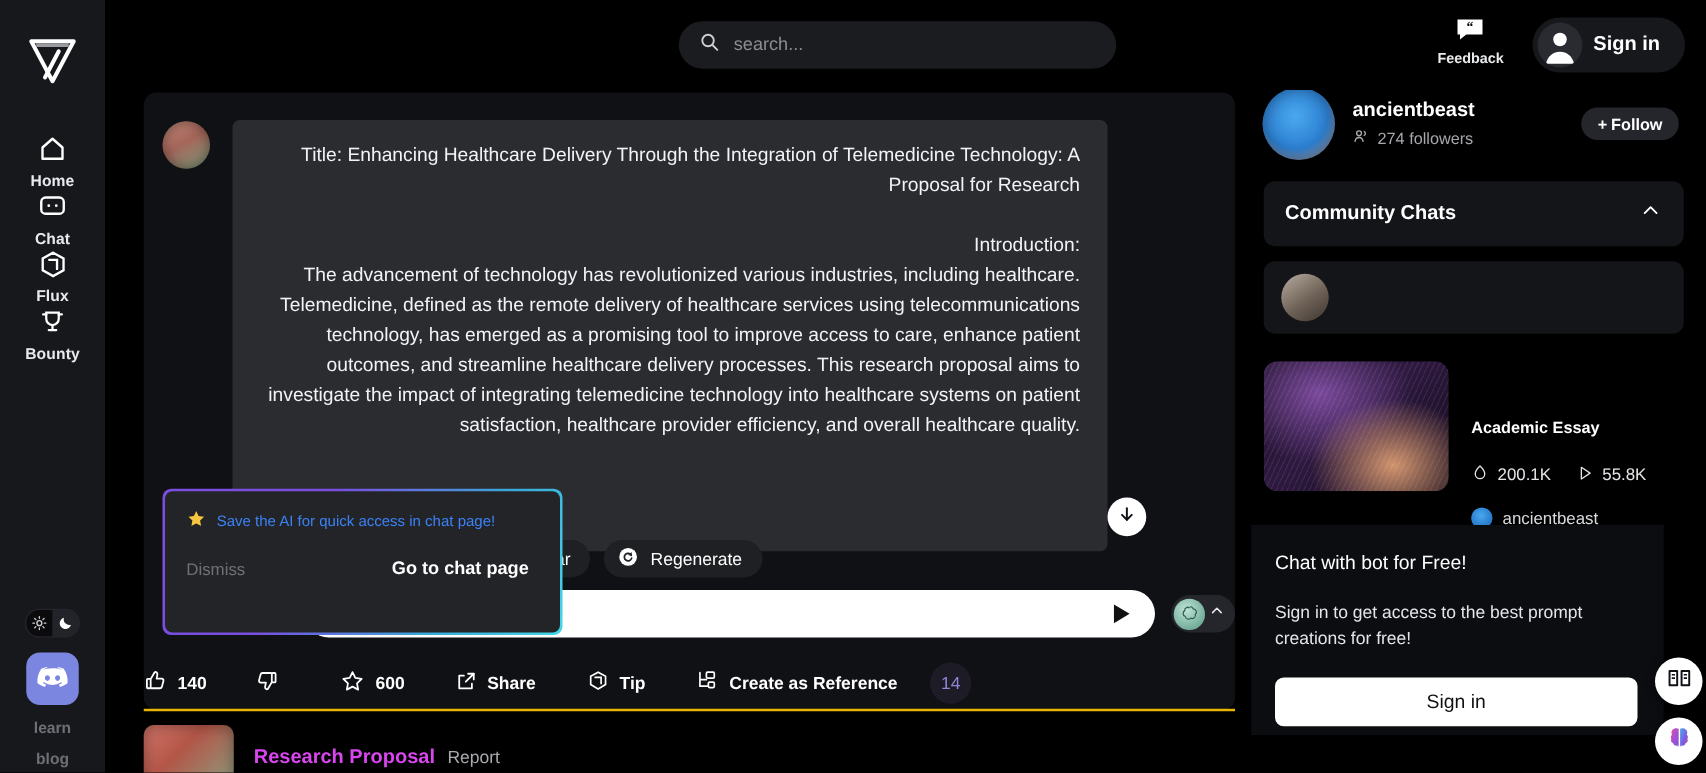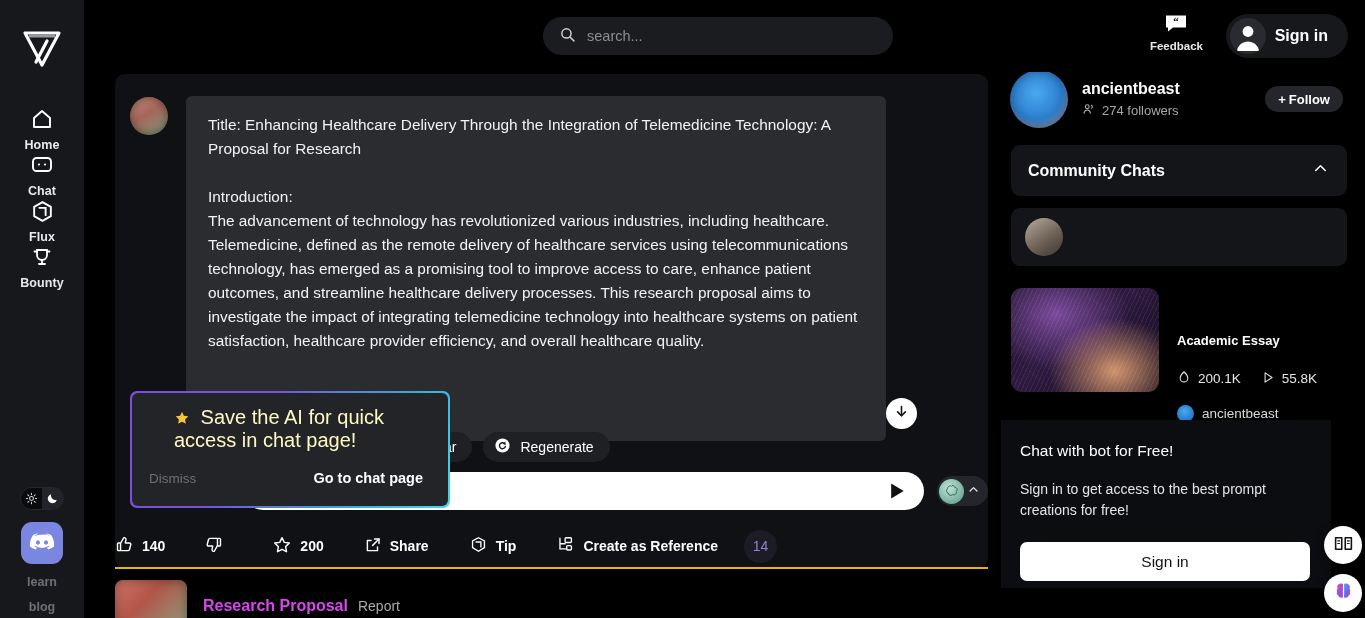--- a/index.html
+++ b/index.html
@@ -67,21 +67,21 @@
     display: flex; align-items: center; justify-content: center; overflow: hidden;
   }
   .signin-text { font-size: 16px; font-weight: 700; color: #ffffff; }
 
   
   .center { position: absolute; left: 84px; top: 72px; width: 913px; height: 546px; background: #000; }
   .msg-card {
     position: absolute; left: 31px; top: 2px; width: 873px; height: 494px;
     background: #101114; border-radius: 10px; padding: 22px 0 0 0; overflow: hidden;
   }
-  .msg-row { display: flex; gap: 0; }
+  .msg-row { display: flex; gap: 0; text-align: right; }
   .msg-avatar {
     width: 38px; height: 38px; border-radius: 50%; flex: 0 0 38px; margin-left: 15px; margin-top: 1px;
     background: linear-gradient(150deg,#c98d7d 0%,#a5665a 45%,#7d9d7c 100%);
     box-shadow: inset 0 0 10px rgba(0,0,0,.45);
   }
   .msg-body {
     margin-left: 18px; width: 700px; background: #2b2c30; border-radius: 6px;
     padding: 17px 22px 26px 22px; min-height: 345px;
   }
   .msg-text {
@@ -153,21 +153,21 @@
   .tooltip-pop {
     position: absolute; left: 130px; top: 391px; width: 320px; height: 117px;
     border-radius: 7px; z-index: 40;
     background: linear-gradient(120deg,#7a4ee0 0%, #7a4ee0 36%, #3aa8d8 72%, #45d6e8 100%);
     padding: 2px;
   }
   .tooltip-inner {
     width: 100%; height: 100%; background: #232428; border-radius: 6px; padding: 13px 17px 0 17px;
     display: flex; flex-direction: column; justify-content: flex-start;
   }
-  .tooltip-title { font-size: 20px; line-height: 23px; color: #fef9c3; margin-left: 25px; }
+  .tooltip-title { font-size: 12px; line-height: 23px; color: #3b82f6; }
   .tooltip-actions { display: flex; align-items: center; justify-content: space-between; margin-top: 18px; }
   .tt-dismiss { font-size: 13.5px; color: #6f7076; cursor: pointer; }
   .tt-go { font-size: 14.5px; font-weight: 700; color: #ffffff; cursor: pointer; margin-right: 8px; }
 
   
   .right { position: absolute; left: 997px; top: 60px; width: 368px; height: 558px; background: #000; }
   .profile-row { display: flex; align-items: center; padding: 10px 22px 0 13px; }
   .profile-pic {
     width: 58px; height: 58px; border-radius: 50%; flex: 0 0 58px;
     background: radial-gradient(circle at 45% 40%, #4aa8ee 0%, #2c7fd0 55%, #c79a82 100%);
@@ -462,21 +462,21 @@
         </span>
         <span></span>
       </div>
 
       <div class="stat s-star">
         <span>
           <svg width="20" height="20" viewBox="0 0 24 24" fill="none" stroke="#ffffff" stroke-width="1.7" stroke-linejoin="round">
             <path d="M12 3.2 l2.7 5.6 6.1.85 -4.45 4.3 1.07 6.1 -5.42-2.9 -5.42 2.9 1.07-6.1 -4.45-4.3 6.1-.85Z"></path>
           </svg>
         </span>
-        <span>200</span>
+        <span>600</span>
       </div>
 
       <div class="stat s-share">
         <span>
           <svg width="18" height="18" viewBox="0 0 24 24" fill="none" stroke="#ffffff" stroke-width="1.9" stroke-linecap="round" stroke-linejoin="round">
             <path d="M14 4 H20 V10"></path>
               <path d="M20 4 L11.5 12.5"></path>
             <path d="M18 14.5 V19.5 H4.5 V6 H9.5"></path>
           </svg>
         </span>

